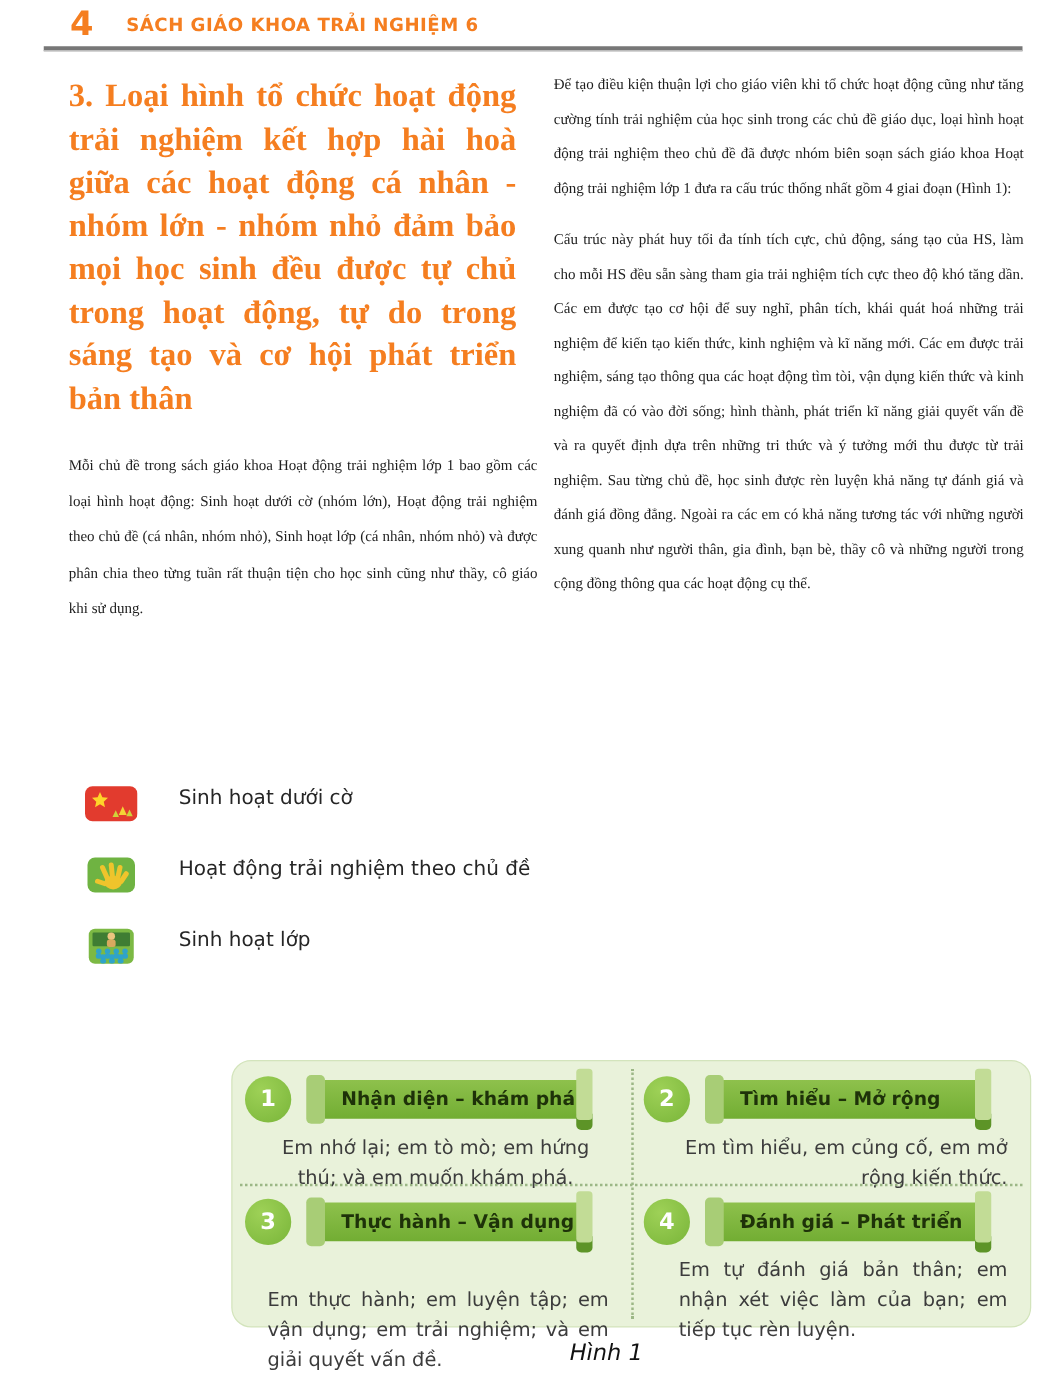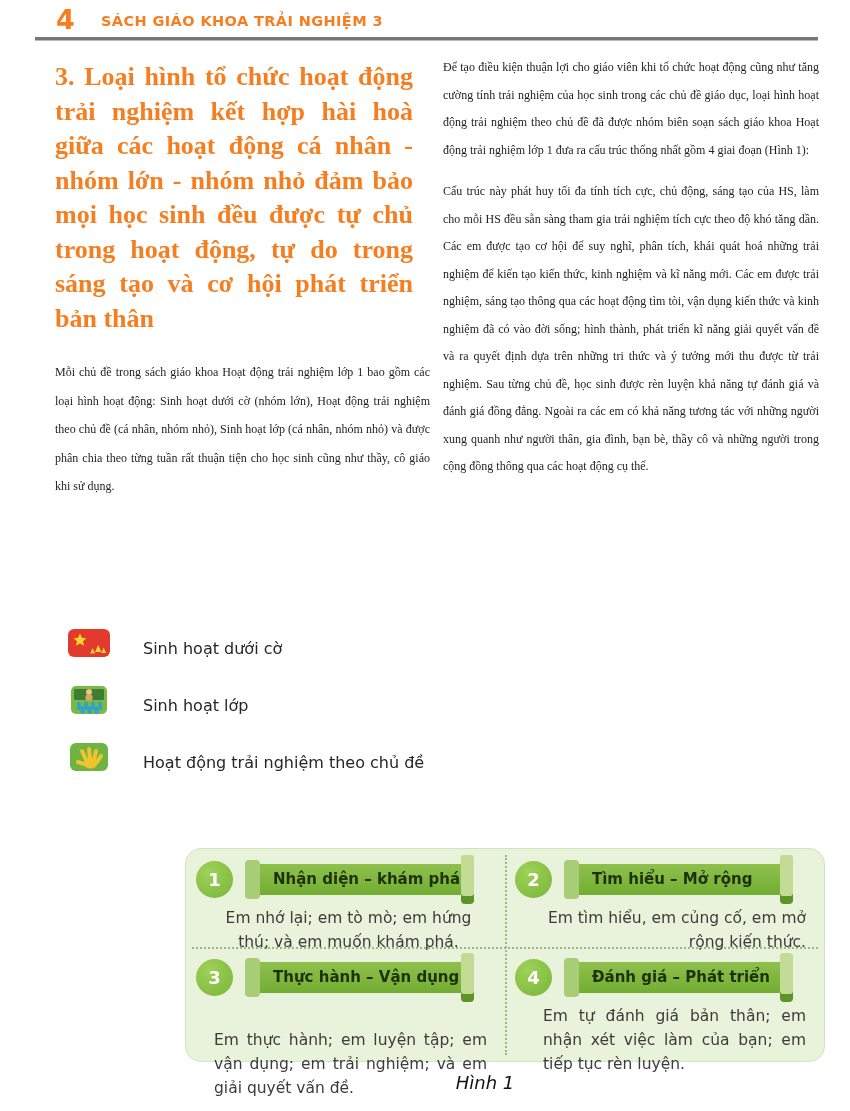--- a/index.html
+++ b/index.html
@@ -17,21 +17,21 @@
   
   .leftcol{position:absolute;left:55px;top:60px;width:375px;}
   .rightcol{position:absolute;left:443px;top:54px;width:376px;}
   .h-orange{font-family:Liberation Serif, serif;font-weight:bold;color:#f57e20;
           font-size:26px;line-height:34.5px;text-align:justify;margin:0 17px 22px 0;}
   .serifp{font-size:12px;line-height:28.5px;text-align:justify;margin:0 0 14px 0;}
   .rightcol .serifp{font-size:12px;line-height:27.5px;}
 
   
   .legend{position:absolute;left:68px;top:628px;width:362px;font-family:"DejaVu Sans",sans-serif;}
-  .legend-row{display:flex;align-items:flex-end;margin-bottom:27px;}
+  .legend-row{display:flex;align-items:flex-start;margin-bottom:27px;}
   .legend-ic{width:42px;height:30px;flex:0 0 42px;margin-right:33px;}
   .legend-lb{font-size:16px;color:#262626;}
 
   
   .figure{position:absolute;left:185px;top:848px;width:638px;height:212px;
           background:#e9f2da;border:1px solid #d3e4bc;border-radius:16px;
           font-family:"DejaVu Sans",sans-serif;}
   .vdiv{position:absolute;left:50%;top:6px;bottom:6px;border-left:2px dotted #9cb786;}
   .hdiv{position:absolute;top:98px;left:6px;right:6px;border-top:2px dotted #9cb786;}
   .cell{position:absolute;box-sizing:border-box;padding:10px 14px 0 10px;}
@@ -62,38 +62,52 @@
   .caption{position:absolute;left:185px;top:1072px;width:600px;text-align:center;
        font-family:"DejaVu Sans",sans-serif;font-weight:normal;font-style:italic;
        font-size:18px;color:#111;}
 </style>
 </head>
 <body>
 
 <div class="page">
 
   <div class="pageno">4</div>
-  <div class="booktitle">SÁCH GIÁO KHOA TRẢI NGHIỆM 3</div>
+  <div class="booktitle">SÁCH GIÁO KHOA TRẢI NGHIỆM 6</div>
   <div class="headrule"></div>
 
   <div class="leftcol">
     <p class="h-orange">3. Loại hình tổ chức hoạt động trải nghiệm kết hợp hài hoà giữa các hoạt động cá nhân - nhóm lớn - nhóm nhỏ đảm bảo mọi học sinh đều được tự chủ trong hoạt động, tự do trong sáng tạo và cơ hội phát triển bản thân</p>
     <p class="serifp">Mỗi chủ đề trong sách giáo khoa Hoạt động trải nghiệm lớp 1 bao gồm các loại hình hoạt động: Sinh hoạt dưới cờ (nhóm lớn), Hoạt động trải nghiệm theo chủ đề (cá nhân, nhóm nhỏ), Sinh hoạt lớp (cá nhân, nhóm nhỏ) và được phân chia theo từng tuần rất thuận tiện cho học sinh cũng như thầy, cô giáo khi sử dụng.</p>
   </div>
 
   <div class="legend">
     <div class="legend-row">
       <svg class="legend-ic" viewBox="0 0 42 30">
         <rect x="0" y="1" width="42" height="28" rx="6" fill="#e23b2e"></rect>
         <path d="M12 5.5 L13.9 9.7 L18.4 10.2 L15 13.3 L16 17.8 L12 15.4 L8 17.8 L9 13.3 L5.6 10.2 L10.1 9.7 Z" fill="#ffd42a"></path>
         <path d="M27 24 l3.2-7 3.2 7 z" fill="#f4d336"></path>
         <path d="M33 25 l2.6-5.4 2.6 5.4 z" fill="#cfd23a"></path>
         <path d="M22 25.5 l2.6-5.4 2.6 5.4 z" fill="#cfd23a"></path>
       </svg>
       <span class="legend-lb">Sinh hoạt dưới cờ</span>
+    </div>
+    <div class="legend-row">
+      <svg class="legend-ic" viewBox="0 0 42 30">
+        <rect x="2" y="1" width="38" height="28" rx="6" fill="#6fb342"></rect>
+        <g stroke="#efc42c" stroke-width="4" stroke-linecap="round">
+          <line x1="18" y1="18" x2="14" y2="9"></line>
+          <line x1="22" y1="17" x2="21" y2="7"></line>
+          <line x1="26" y1="18" x2="28" y2="9"></line>
+          <line x1="29" y1="20" x2="33" y2="14"></line>
+          <line x1="16" y1="22" x2="10" y2="20"></line>
+        </g>
+        <ellipse cx="22.5" cy="21" rx="7" ry="5.5" fill="#efc42c"></ellipse>
+      </svg>
+      <span class="legend-lb">Hoạt động trải nghiệm theo chủ đề</span>
     </div>
     <div class="legend-row">
       <svg class="legend-ic" viewBox="0 0 42 30">
         <rect x="3" y="1" width="36" height="28" rx="5" fill="#7cb944"></rect>
         <rect x="6" y="4" width="30" height="11" rx="1" fill="#3f7d33"></rect>
         <circle cx="21" cy="7" r="3" fill="#ecc57f"></circle>
         <rect x="17.5" y="9.5" width="7" height="6" rx="2" fill="#d9a95e"></rect>
         <g fill="#2fa3c9">
           <circle cx="11" cy="19" r="2.2"></circle>
             <rect x="8.6" y="20.5" width="4.8" height="4.5" rx="2"></rect>
@@ -105,34 +119,20 @@
             <rect x="29.6" y="20.5" width="4.8" height="4.5" rx="2"></rect>
           <circle cx="14.5" cy="23.5" r="2.2"></circle>
             <rect x="12.1" y="24.8" width="4.8" height="4" rx="2"></rect>
           <circle cx="21.5" cy="23.5" r="2.2"></circle>
             <rect x="19.1" y="24.8" width="4.8" height="4" rx="2"></rect>
           <circle cx="28.5" cy="23.5" r="2.2"></circle>
             <rect x="26.1" y="24.8" width="4.8" height="4" rx="2"></rect>
         </g>
       </svg>
       <span class="legend-lb">Sinh hoạt lớp</span>
-    </div>
-    <div class="legend-row">
-      <svg class="legend-ic" viewBox="0 0 42 30">
-        <rect x="2" y="1" width="38" height="28" rx="6" fill="#6fb342"></rect>
-        <g stroke="#efc42c" stroke-width="4" stroke-linecap="round">
-          <line x1="18" y1="18" x2="14" y2="9"></line>
-          <line x1="22" y1="17" x2="21" y2="7"></line>
-          <line x1="26" y1="18" x2="28" y2="9"></line>
-          <line x1="29" y1="20" x2="33" y2="14"></line>
-          <line x1="16" y1="22" x2="10" y2="20"></line>
-        </g>
-        <ellipse cx="22.5" cy="21" rx="7" ry="5.5" fill="#efc42c"></ellipse>
-      </svg>
-      <span class="legend-lb">Hoạt động trải nghiệm theo chủ đề</span>
     </div>
   </div>
 
   <div class="rightcol">
     <p class="serifp">Để tạo điều kiện thuận lợi cho giáo viên khi tổ chức hoạt động cũng như tăng cường tính trải nghiệm của học sinh trong các chủ đề giáo dục, loại hình hoạt động trải nghiệm theo chủ đề đã được nhóm biên soạn sách giáo khoa Hoạt động trải nghiệm lớp 1 đưa ra cấu trúc thống nhất gồm 4 giai đoạn (Hình 1):</p>
     <p class="serifp">Cấu trúc này phát huy tối đa tính tích cực, chủ động, sáng tạo của HS, làm cho mỗi HS đều sẵn sàng tham gia trải nghiệm tích cực theo độ khó tăng dần. Các em được tạo cơ hội để suy nghĩ, phân tích, khái quát hoá những trải nghiệm để kiến tạo kiến thức, kinh nghiệm và kĩ năng mới. Các em được trải nghiệm, sáng tạo thông qua các hoạt động tìm tòi, vận dụng kiến thức và kinh nghiệm đã có vào đời sống; hình thành, phát triển kĩ năng giải quyết vấn đề và ra quyết định dựa trên những tri thức và ý tưởng mới thu được từ trải nghiệm. Sau từng chủ đề, học sinh được rèn luyện khả năng tự đánh giá và đánh giá đồng đẳng. Ngoài ra các em có khả năng tương tác với những người xung quanh như người thân, gia đình, bạn bè, thầy cô và những người trong cộng đồng thông qua các hoạt động cụ thể.</p>
   </div>
 
   <div class="figure">
     <div class="vdiv"></div>

